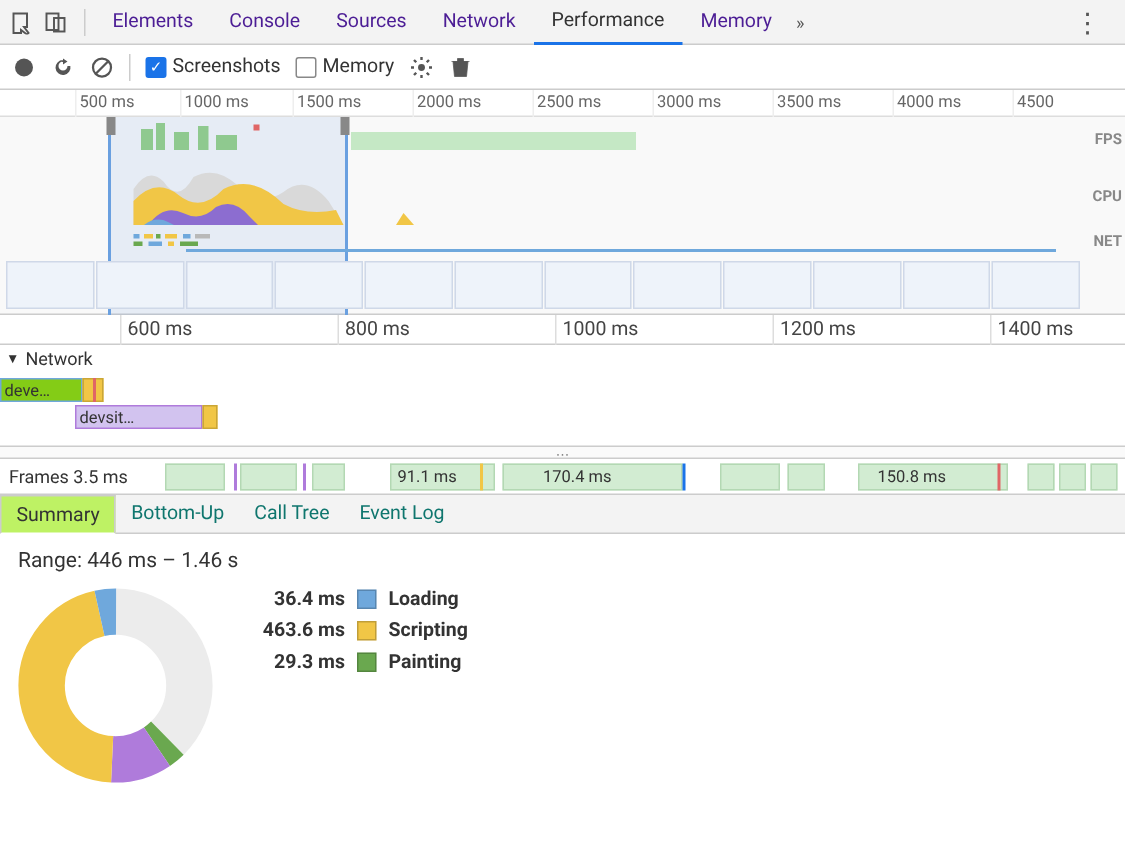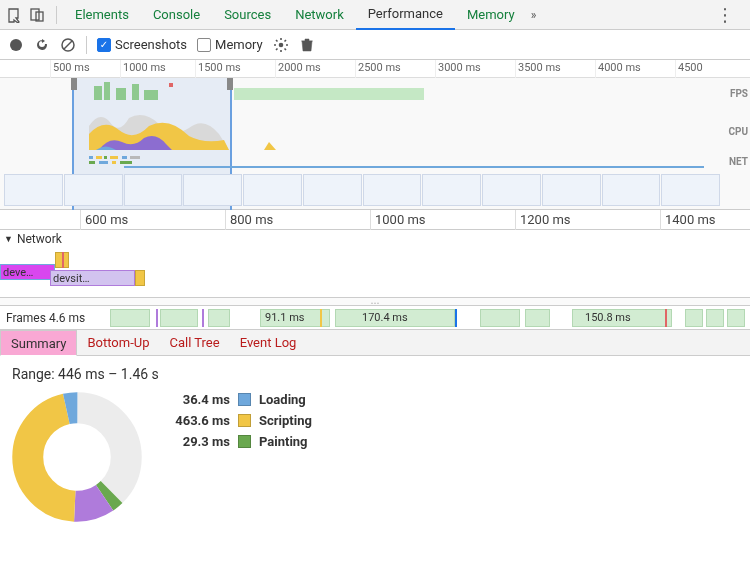--- a/index.html
+++ b/index.html
@@ -22,21 +22,21 @@
   background: #f3f3f3;
   padding: 0 6px;
 }
 .top-bar .icon { width: 18px; height: 18px; margin-right: 4px; display: flex; align-items: center; justify-content: center; }
 .top-bar .divider { width: 1px; height: 18px; background: #ccc; margin: 0 6px; }
 .tab {
   padding: 0 12px;
   height: 30px;
   display: flex;
   align-items: center;
-  color: #15803d;
+  color: #4c1d95;
   cursor: pointer;
   font-size: 13px;
 }
 .tab.active {
   color: #333;
   border-bottom: 2px solid #1a73e8;
 }
 .more { margin-left: 4px; color: #555; }
 .kebab { margin-left: auto; padding: 0 10px; color: #555; font-size: 18px; }
 
@@ -165,22 +165,22 @@
 .frame-block { position:absolute; top:0; height:18px; background:#d2ecd2; border:1px solid #b3d8b3;}
 .frame-mark { position:absolute; top:0; width:2px; height:18px; }
 .frame-time { position:absolute; top:2px; font-size:11px; color:#333;}
 
 
 .bottom-tabs {
   height: 26px; display: flex; align-items: center;
   border-bottom: 1px solid #ccc; background: #f3f3f3;
   font-size: 13px;
 }
-.bottom-tabs .btab { padding: 0 10px; color: #b91c1c; height: 26px; display:flex; align-items:center;}
-.bottom-tabs .btab.active { background: #f9a8d4; border: 1px solid #ccc; border-bottom: 1px solid #fff; margin-bottom: -1px; color: #333; }
+.bottom-tabs .btab { padding: 0 10px; color: #0f766e; height: 26px; display:flex; align-items:center;}
+.bottom-tabs .btab.active { background: #bef264; border: 1px solid #ccc; border-bottom: 1px solid #fff; margin-bottom: -1px; color: #333; }
 
 
 .summary {
   padding: 10px 12px;
 }
 .summary .range { font-size: 14px; margin-bottom: 10px; }
 .summary-body { display: flex; gap: 24px; font-weight: bold; }
 .pie {
   width: 130px; height: 130px;
 }
@@ -330,34 +330,34 @@
   <span class="mtick" style="left:370px">1000 ms</span>
   <span class="mtick" style="left:515px">1200 ms</span>
   <span class="mtick" style="left:660px">1400 ms</span>
 </div>
 
 <div class="flame-area">
   <div class="track-label">
     <span class="arrow">▼</span>
     <span>Network</span>
   </div>
-  <div class="flame-bar" style="left:0; top:22px; width:55px; background:#d946ef; border-color:#6fa8dc;margin-top:12px;">deve…</div>
+  <div class="flame-bar" style="left:0; top:22px; width:55px; background:#84cc16; border-color:#6fa8dc;">deve…</div>
   <div style="position:absolute; left:55px; top:22px; width:14px; height:16px; background:#f1c646; border:1px solid #caa636;"></div>
   <div style="position:absolute; left:62px; top:22px; width:2px; height:16px; background:#e06666;"></div>
 
   <div class="flame-bar" style="left:50px; top:40px; width:85px; background:#d2c3ef; border-color:#af7bdb;">devsit…</div>
   <div style="position:absolute; left:135px; top:40px; width:10px; height:16px; background:#f1c646; border:1px solid #caa636;"></div>
 </div>
 
 <div class="divider-h">⋯</div>
 
 <div class="frames-row">
   <div class="flabel">
     <span>Frames</span>
-    <span>4.6 ms</span>
+    <span>3.5 ms</span>
   </div>
   <div class="frames-strip">
     <div class="frame-block" style="left:0; width:40px;"></div>
     <div class="frame-mark" style="left:46px; background:#af7bdb;"></div>
     <div class="frame-block" style="left:50px; width:38px;"></div>
     <div class="frame-mark" style="left:92px; background:#af7bdb;"></div>
     <div class="frame-block" style="left:98px; width:22px;"></div>
 
     <div class="frame-block" style="left:150px; width:70px;"></div>
     <span class="frame-time" style="left:155px;">91.1 ms</span>

